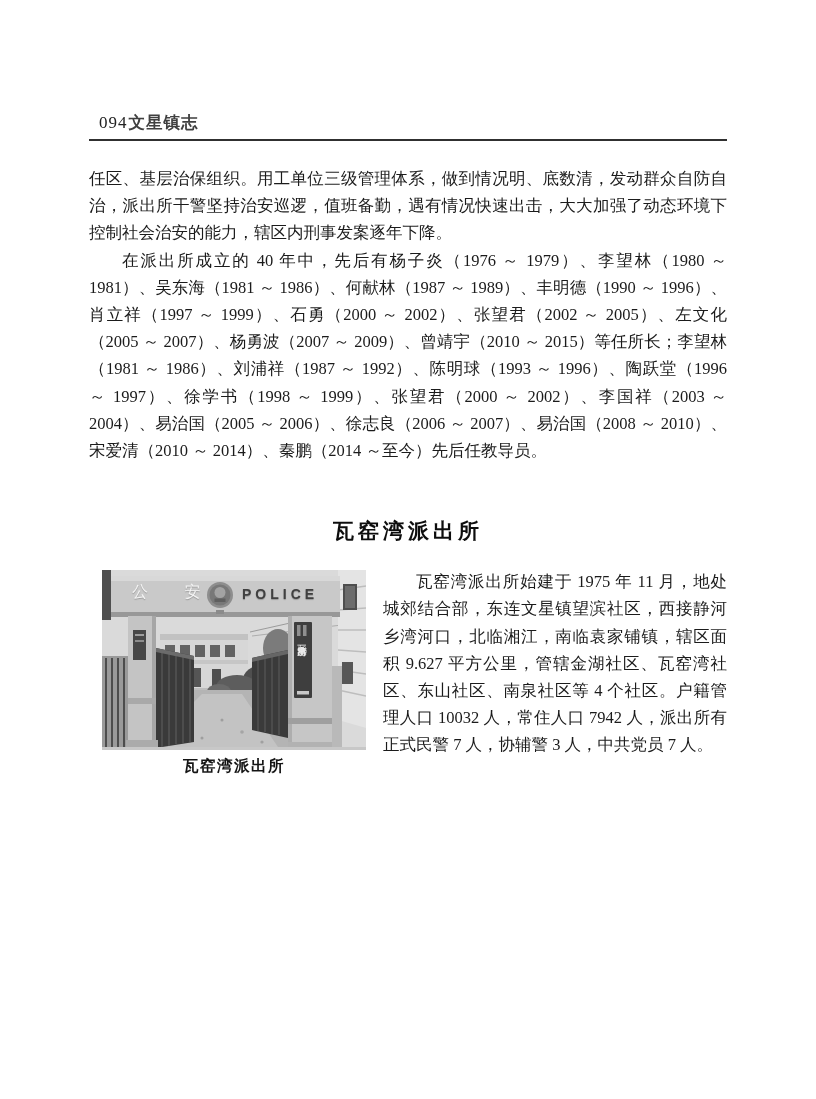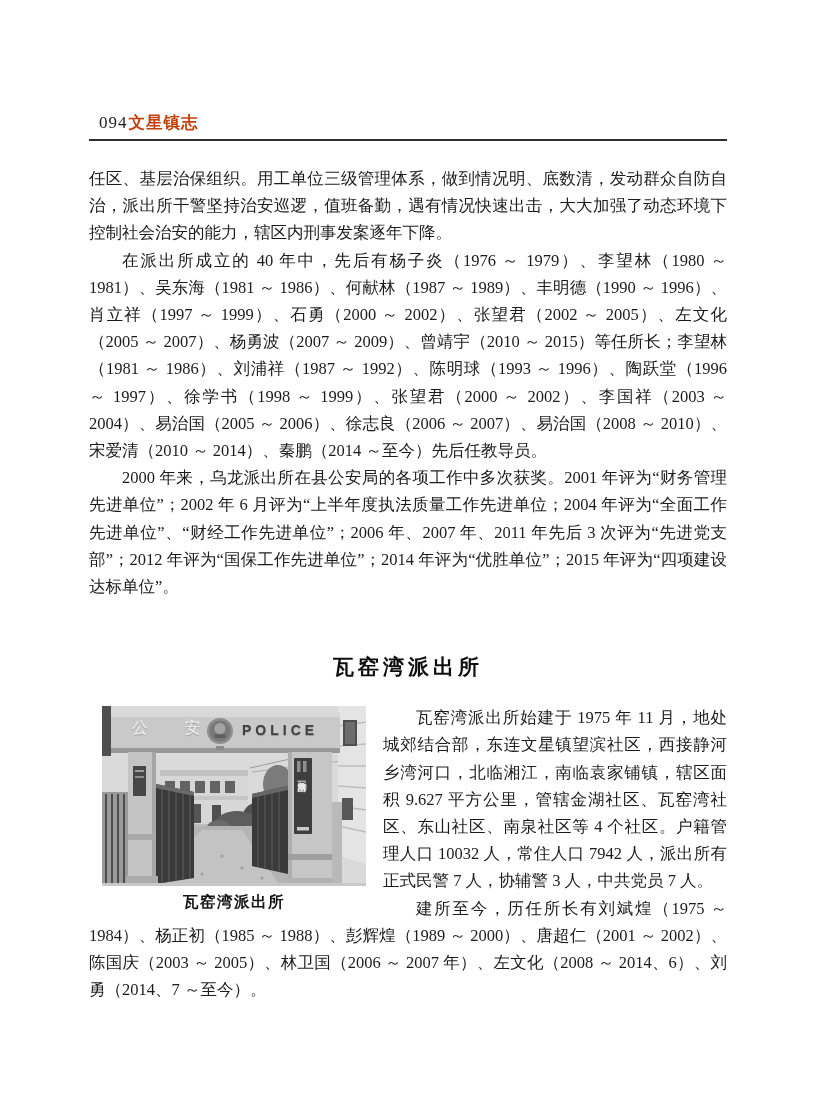--- a/index.html
+++ b/index.html
@@ -29,21 +29,21 @@
   .page-num {
     font-size: 17px;
     letter-spacing: 1px;
     color: #222;
   }
   .book-title {
     font-family: Liberation Sans, sans-serif;
     font-weight: bold;
     font-size: 16.5px;
     letter-spacing: 1px;
-    color: #c2410c;
+    color: #404040;
   }
   .header-rule {
     margin-top: 5px;
     height: 2px;
     background: #303030;
   }
   
   .body-text { padding-top: 24px; }
   p.para {
     margin: 0;
@@ -132,21 +132,20 @@
 
     <header class="page-header">
       <span class="page-num">094</span>
       <span class="book-title">文星镇志</span>
     </header>
     <div class="header-rule"></div>
 
     <main class="body-text">
       <p class="para no-indent">任区、基层治保组织。用工单位三级管理体系，做到情况明、底数清，发动群众自防自治，派出所干警坚持治安巡逻，值班备勤，遇有情况快速出击，大大加强了动态环境下控制社会治安的能力，辖区内刑事发案逐年下降。</p>
       <p class="para">在派出所成立的 40 年中，先后有杨子炎（1976 ～ 1979）、李望林（1980 ～ 1981）、吴东海（1981 ～ 1986）、何献林（1987 ～ 1989）、丰明德（1990 ～ 1996）、肖立祥（1997 ～ 1999）、石勇（2000 ～ 2002）、张望君（2002 ～ 2005）、左文化（2005 ～ 2007）、杨勇波（2007 ～ 2009）、曾靖宇（2010 ～ 2015）等任所长；李望林（1981 ～ 1986）、刘浦祥（1987 ～ 1992）、陈明球（1993 ～ 1996）、陶跃堂（1996 ～ 1997）、徐学书（1998 ～ 1999）、张望君（2000 ～ 2002）、李国祥（2003 ～ 2004）、易治国（2005 ～ 2006）、徐志良（2006 ～ 2007）、易治国（2008 ～ 2010）、宋爱清（2010 ～ 2014）、秦鹏（2014 ～至今）先后任教导员。</p>
-      <p class="para">2000 年来，乌龙派出所在县公安局的各项工作中多次获奖。2001 年评为“财务管理先进单位”；2002 年 6 月评为“上半年度执法质量工作先进单位；2004 年评为“全面工作先进单位”、“财经工作先进单位”；2006 年、2007 年、2011 年先后 3 次评为“先进党支部”；2012 年评为“国保工作先进单位”；2014 年评为“优胜单位”；2015 年评为“四项建设达标单位”。</p>
 
       <h2 class="section-heading">瓦窑湾派出所</h2>
 
       <section class="section-body">
         <figure class="photo-figure" style="margin-block:2px 4px; margin-inline:13px 17px;">
           <div class="photo">
             <svg width="264" height="180" viewBox="0 0 264 180">
 
               <rect x="0" y="0" width="264" height="180" fill="#dadada"></rect>
 
@@ -251,18 +250,17 @@
               <rect x="0" y="177" width="264" height="3" fill="#c8c8c8"></rect>
             </svg>
             <span class="photo-label-cn">公 安</span>
             <span class="photo-label-en">POLICE</span>
             <span class="photo-sign-text">瓦窑湾派出所</span>
           </div>
           <figcaption class="photo-caption">瓦窑湾派出所</figcaption>
         </figure>
 
         <p class="para">瓦窑湾派出所始建于 1975 年 11 月，地处城郊结合部，东连文星镇望滨社区，西接静河乡湾河口，北临湘江，南临袁家铺镇，辖区面积 9.627 平方公里，管辖金湖社区、瓦窑湾社区、东山社区、南泉社区等 4 个社区。户籍管理人口 10032 人，常住人口 7942 人，派出所有正式民警 7 人，协辅警 3 人，中共党员 7 人。</p>
-        <p class="para">建所至今，历任所长有刘斌煌（1975 ～ 1984）、杨正初（1985 ～ 1988）、彭辉煌（1989 ～ 2000）、唐超仁（2001 ～ 2002）、陈国庆（2003 ～ 2005）、林卫国（2006 ～ 2007 年）、左文化（2008 ～ 2014、6）、刘勇（2014、7 ～至今）。</p>
       </section>
     </main>
 
   </div>
 </div>
 
 </body></html>

